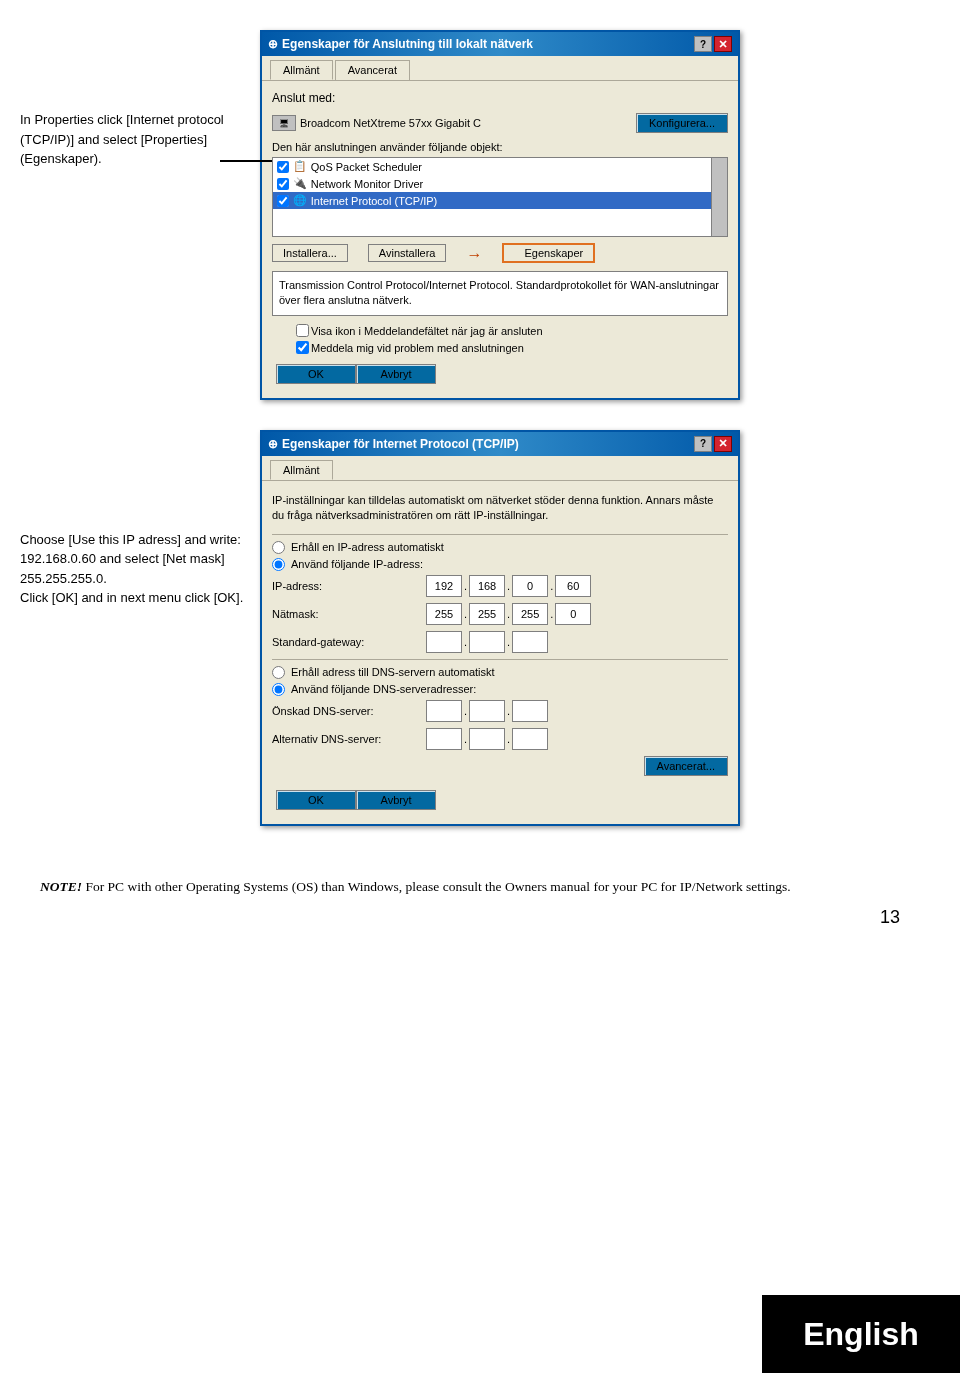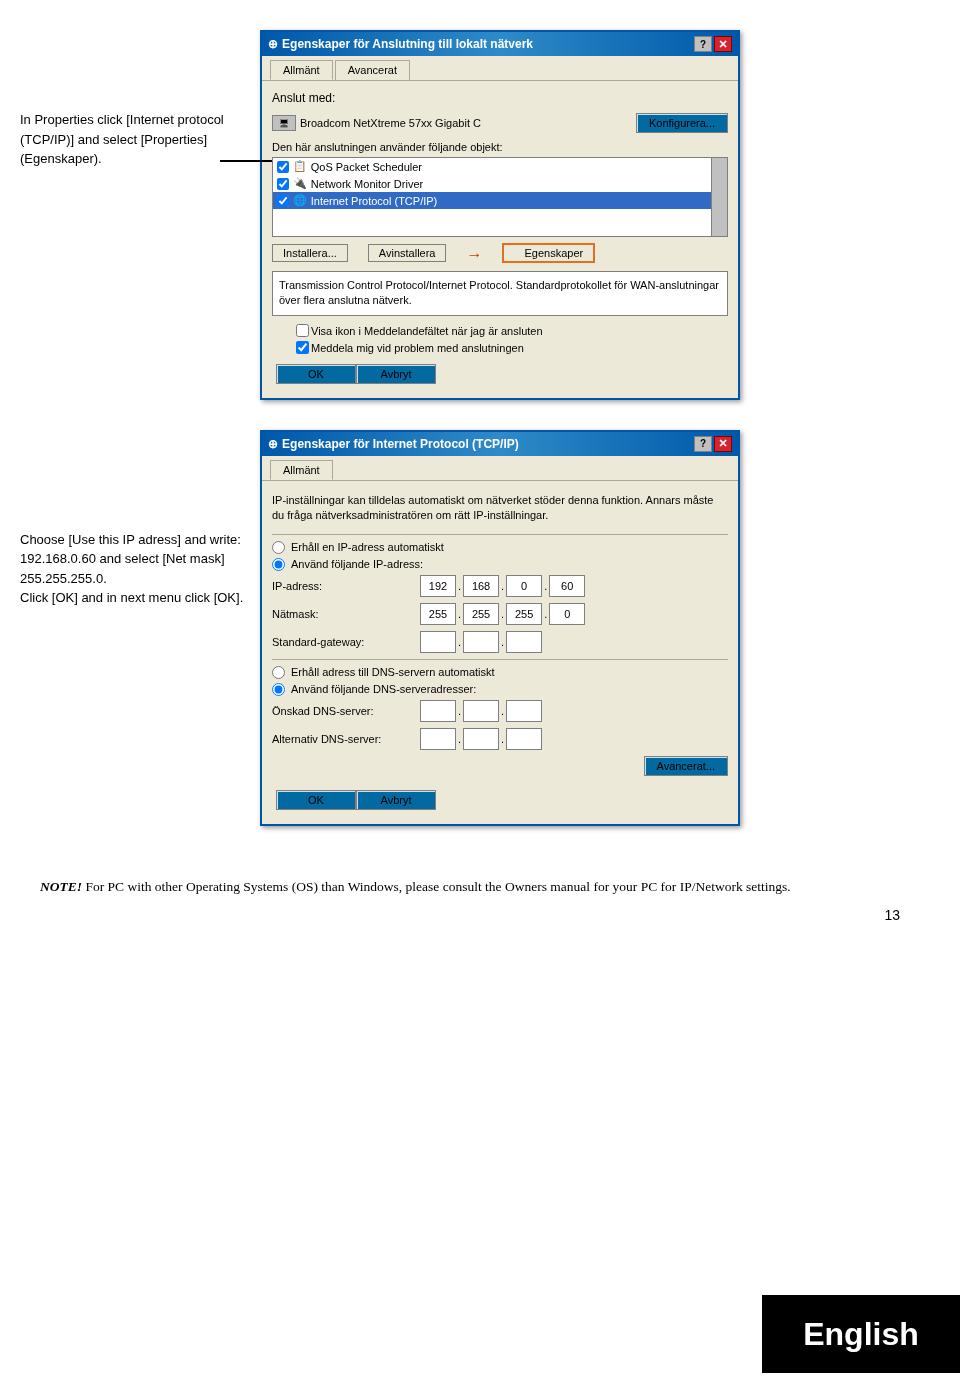--- a/index.html
+++ b/index.html
@@ -287,21 +287,21 @@
       align-items: center;
       gap: 6px;
       font-size: 11px;
       margin-bottom: 4px;
     }
 
     .win-form-row {
       display: flex;
       align-items: center;
       margin-bottom: 6px;
-      gap: 18px;
+      gap: 24px;
     }
 
     .win-form-label {
       font-size: 11px;
       width: 130px;
       flex-shrink: 0;
     }
 
     .win-ip-field {
       display: flex;
@@ -339,21 +339,21 @@
 
     .note-bold {
       font-weight: bold;
       font-style: italic;
     }
 
     
     .page-number {
       text-align: right;
       padding-right: 40px;
-      font-size: 14px;
+      font-size: 18px;
       margin-bottom: 18px;
     }
 
     
     .english-footer {
       position: absolute;
       bottom: 16px;
       right: 0;
       width: 198px;
       height: 78px;

